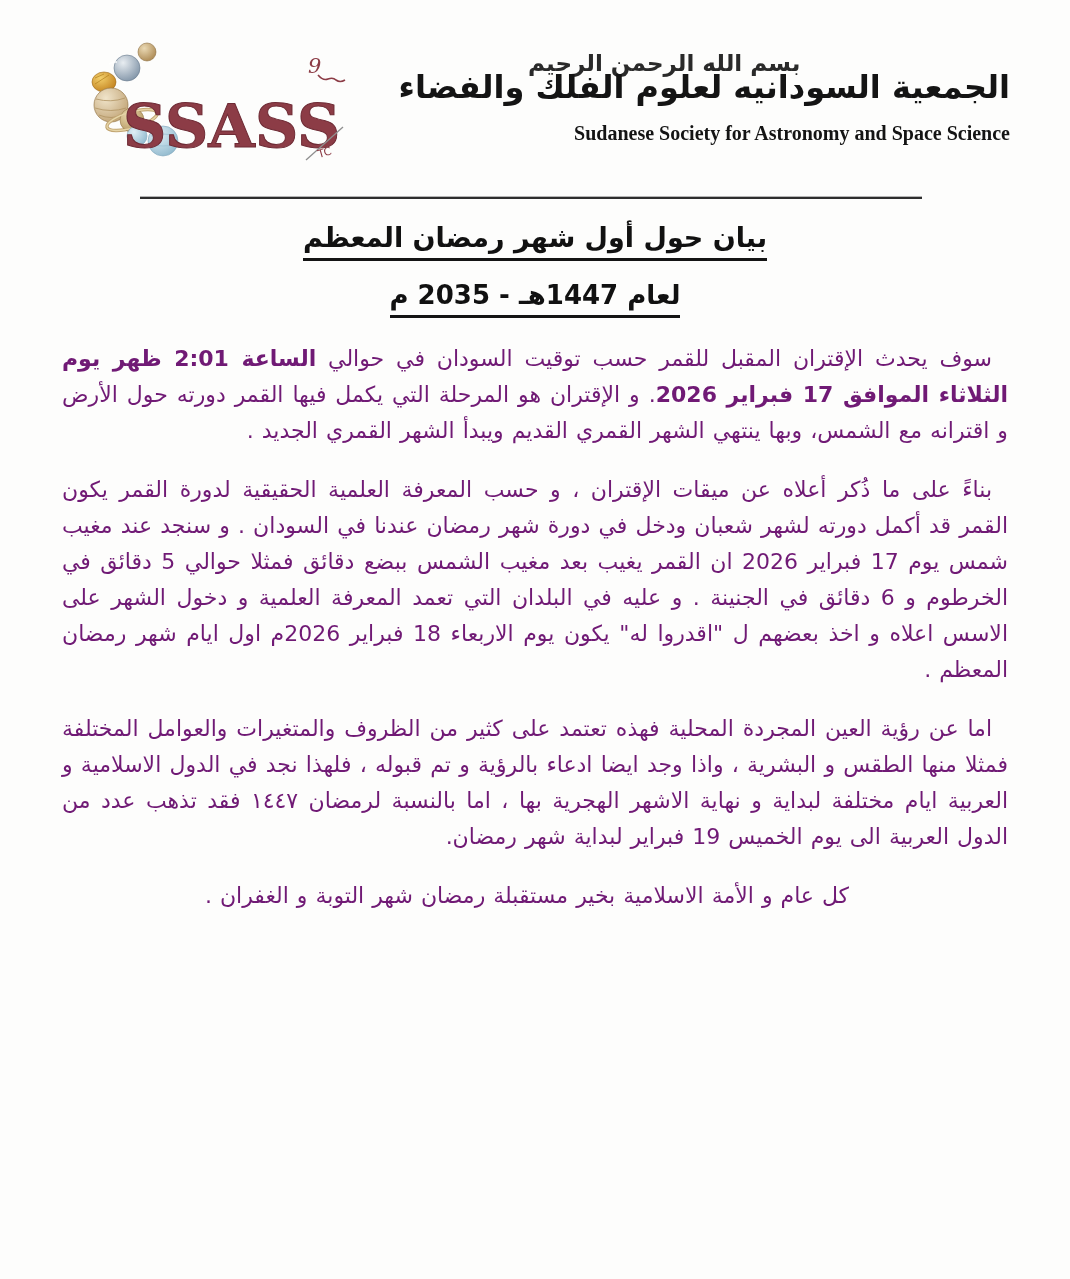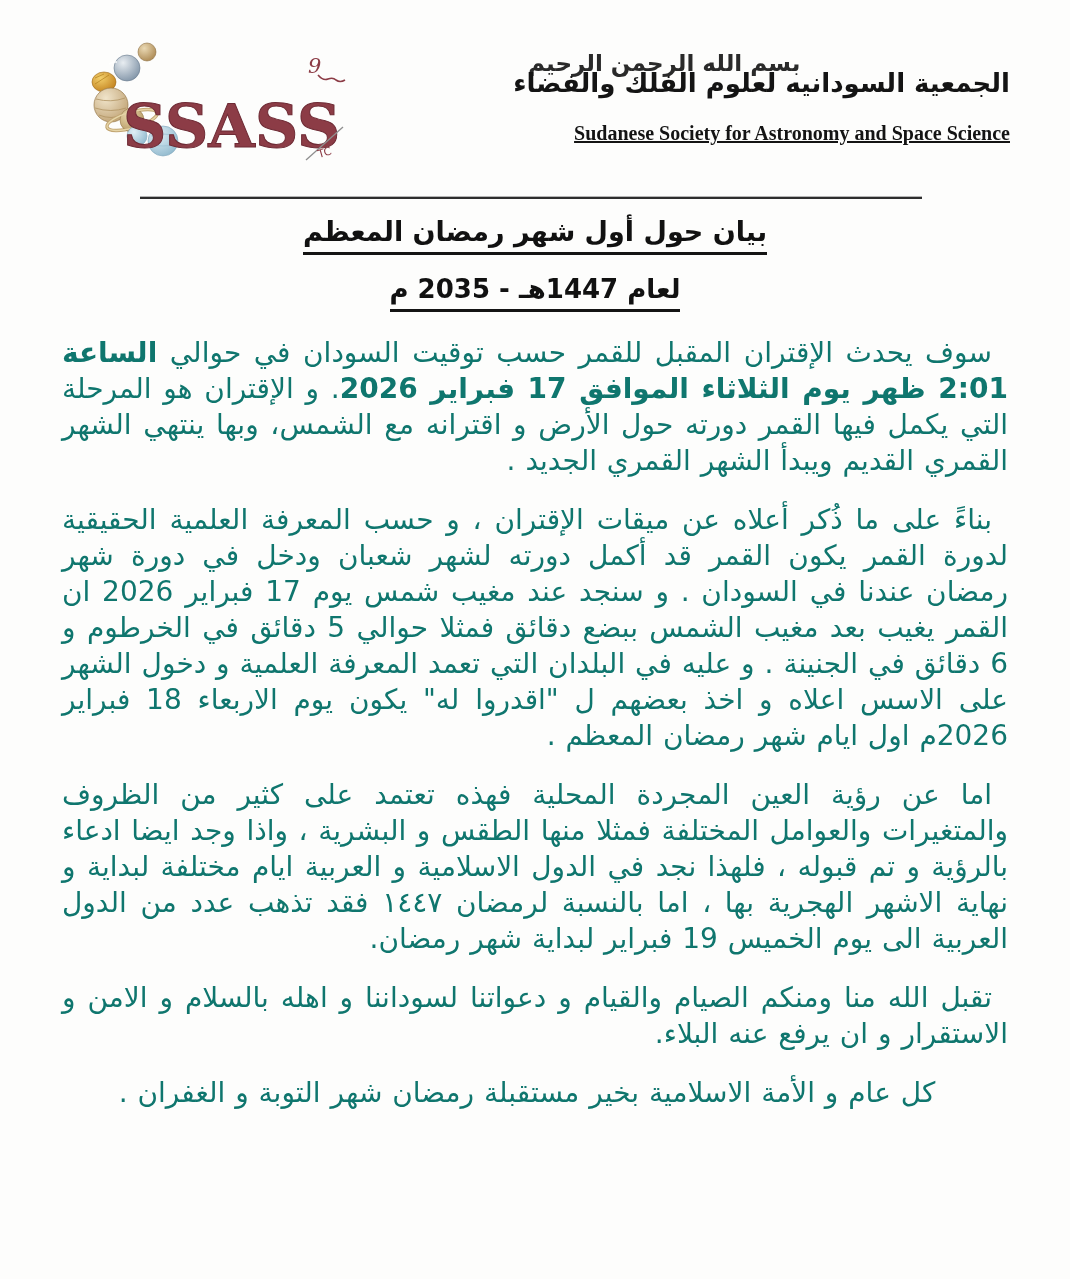--- a/index.html
+++ b/index.html
@@ -13,45 +13,45 @@
 
   
   .logo { position:absolute; left:83px; top:40px; width:272px; height:130px; }
 
   .bismillah {
     position:absolute; left:528px; top:50px;
     font-size:23px; font-weight:bold; color:#2a2a2a; direction:rtl;
   }
   .org-ar {
     position:absolute; right:60px; top:68px;
-    font-size:26px; font-weight:bold; direction:rtl; color:#141414;
+    font-size:32px; font-weight:bold; direction:rtl; color:#141414;
     letter-spacing:0;
   }
   .org-en {
     position:absolute; right:60px; top:122px;
     font-family:"Liberation Serif", serif;
-    font-size:20px; font-weight:bold; color:#141414;text-decoration:underline;
+    font-size:20px; font-weight:bold; color:#141414;
   }
   .divider {
     position:absolute; left:140px; top:196px; width:782px; height:3px;
     background:linear-gradient(#b5b5b5 0 1px, #2e2e2e 1px 3px);
   }
 
   
-  .content { position:absolute; top:216px; left:62px; right:62px; direction:rtl; }
+  .content { position:absolute; top:222px; left:62px; right:62px; direction:rtl; }
 
   .title, .subtitle { text-align:center; font-weight:bold; color:#111; }
   .title    { font-size:27px; margin-bottom:27px; }
   .subtitle { font-size:26px; margin-bottom:31px; }
   .u { border-bottom:3px solid #141414; padding-bottom:5px; }
 
   .content p {
-    font-size:28px; line-height:36px;
+    font-size:22px; line-height:36px;
     text-align:justify; text-indent:16px;
-    margin-bottom:23px; color:#0f766e;
+    margin-bottom:23px; color:#701a75;
     word-spacing:1px;
   }
   .content p b { font-weight:bold; }
   .p-center { text-align:center; text-align-last:center; text-indent:0; }
 </style>
 </head>
 <body>
 
 <div class="page">
 
@@ -126,18 +126,17 @@
     <h2 class="subtitle">
       <span class="u">لعام 1447هـ - 2035 م</span>
     </h2>
 
     <p><span>سوف يحدث الإقتران المقبل للقمر حسب توقيت السودان في حوالي </span><b>الساعة 2:01 ظهر يوم الثلاثاء الموافق 17 فبراير 2026</b><span>. و الإقتران هو المرحلة التي يكمل فيها القمر دورته حول الأرض و اقترانه مع الشمس، وبها ينتهي الشهر القمري القديم ويبدأ الشهر القمري الجديد .</span></p>
 
     <p>بناءً على ما ذُكر أعلاه عن ميقات الإقتران ، و حسب المعرفة العلمية الحقيقية لدورة القمر يكون القمر قد أكمل دورته لشهر شعبان ودخل في دورة شهر رمضان عندنا في السودان . و سنجد عند مغيب شمس يوم 17 فبراير 2026 ان القمر يغيب بعد مغيب الشمس ببضع دقائق فمثلا حوالي 5 دقائق في الخرطوم و 6 دقائق في الجنينة . و عليه في البلدان التي تعمد المعرفة العلمية و دخول الشهر على الاسس اعلاه و اخذ بعضهم ل "اقدروا له" يكون يوم الاربعاء 18 فبراير 2026م اول ايام شهر رمضان المعظم .</p>
 
     <p>اما عن رؤية العين المجردة المحلية فهذه تعتمد على كثير من الظروف والمتغيرات والعوامل المختلفة فمثلا منها الطقس و البشرية ، واذا وجد ايضا ادعاء بالرؤية و تم قبوله ، فلهذا نجد في الدول الاسلامية و العربية ايام مختلفة لبداية و نهاية الاشهر الهجرية بها ، اما بالنسبة لرمضان ١٤٤٧ فقد تذهب عدد من الدول العربية الى يوم الخميس 19 فبراير لبداية شهر رمضان.</p>
 
-    <p>تقبل الله منا ومنكم الصيام والقيام و دعواتنا لسوداننا و اهله بالسلام و الامن و الاستقرار و ان يرفع عنه البلاء.</p>
 
     <p class="p-center">كل عام و الأمة الاسلامية بخير مستقبلة رمضان شهر التوبة و الغفران .</p>
 
   </main>
 </div>
 
 </body></html>

